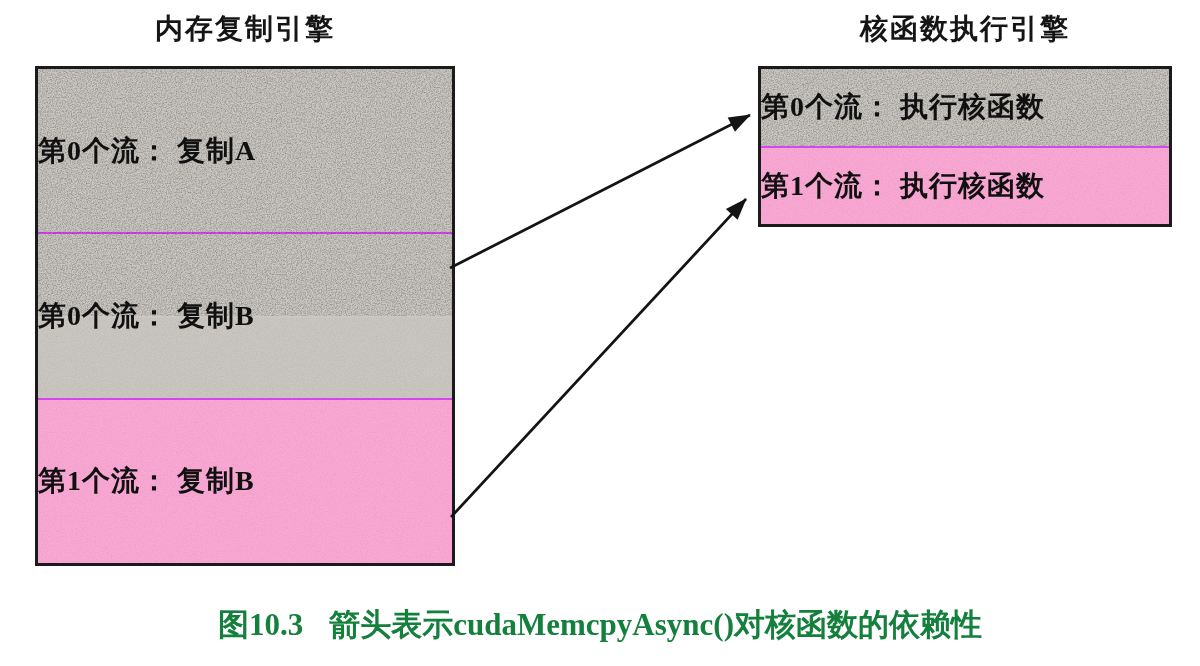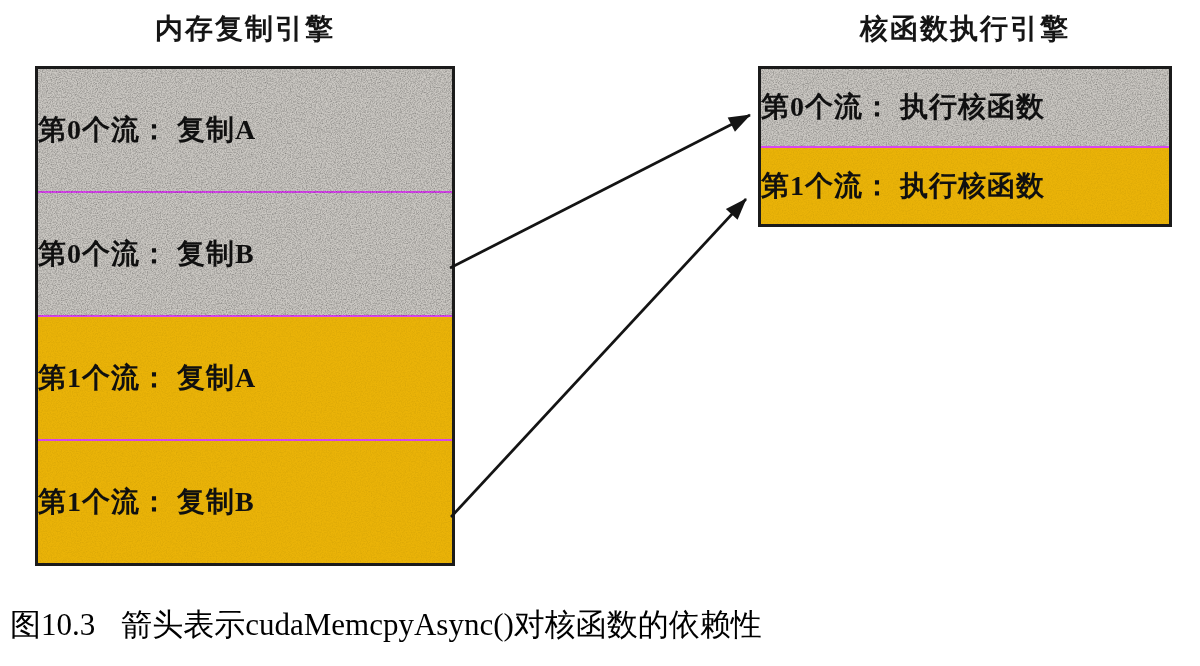--- a/index.html
+++ b/index.html
@@ -32,66 +32,63 @@
   .left-box{left:35px;top:66px;width:420px;height:500px;}
   .right-box{left:758px;top:66px;width:414px;height:161px;}
   .row{
     flex:1;
     display:flex;
     align-items:center;
     position:relative;
   }
   .row + .row{border-top:2px solid #d946ef;}
   .row.shaded{background:#cac7c2;}
-  .row.light{background:#eab308;}
+  .row.light{background:#f9a8d4;}
   .row-label{
     position:relative;
     z-index:3;
     font-size:28px;
     font-weight:700;
     letter-spacing:1px;
     color:#101010;
     white-space:nowrap;
   }
   .overlay{
     position:absolute;
     left:0;top:0;
     width:1200px;height:666px;
     z-index:2;
     pointer-events:none;
   }
   .caption{
     position:absolute;
     left:10px;top:604px;
     width:1180px;
-    text-align:left;
+    text-align:center;
     font-size:31px;
-    font-weight:400;
-    color:#000000;
+    font-weight:700;
+    color:#15803d;
     white-space:nowrap;
   }
   .caption .fig-num{margin-right:26px;}
 </style>
 </head>
 <body>
 
 <div class="canvas">
 
   <div class="engine-title left">内存复制引擎</div>
   <div class="engine-title right">核函数执行引擎</div>
 
   <div class="box left-box">
     <div class="row shaded">
       <span class="row-label">第0个流： 复制A</span>
     </div>
     <div class="row shaded">
       <span class="row-label">第0个流： 复制B</span>
-    </div>
-    <div class="row light">
-      <span class="row-label">第1个流： 复制A</span>
     </div>
     <div class="row light">
       <span class="row-label">第1个流： 复制B</span>
     </div>
   </div>
 
   <div class="box right-box">
     <div class="row shaded">
       <span class="row-label">第0个流： 执行核函数</span>
     </div>

